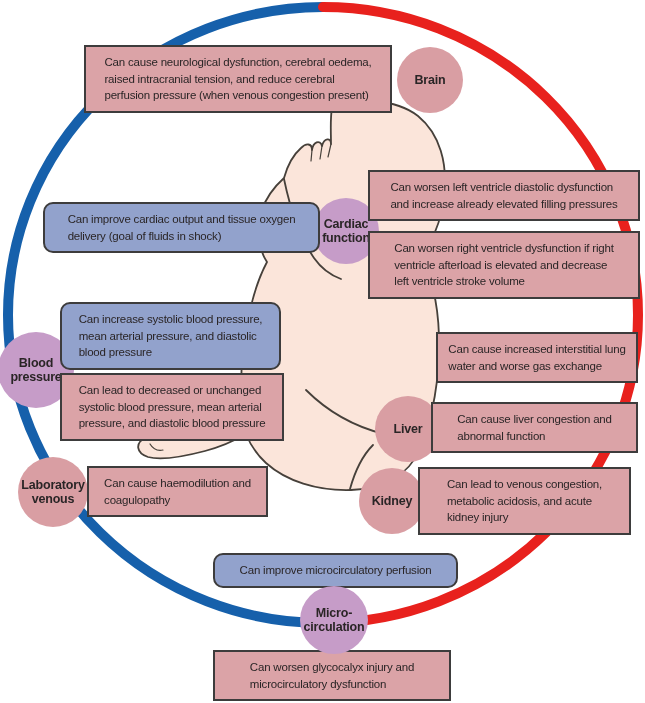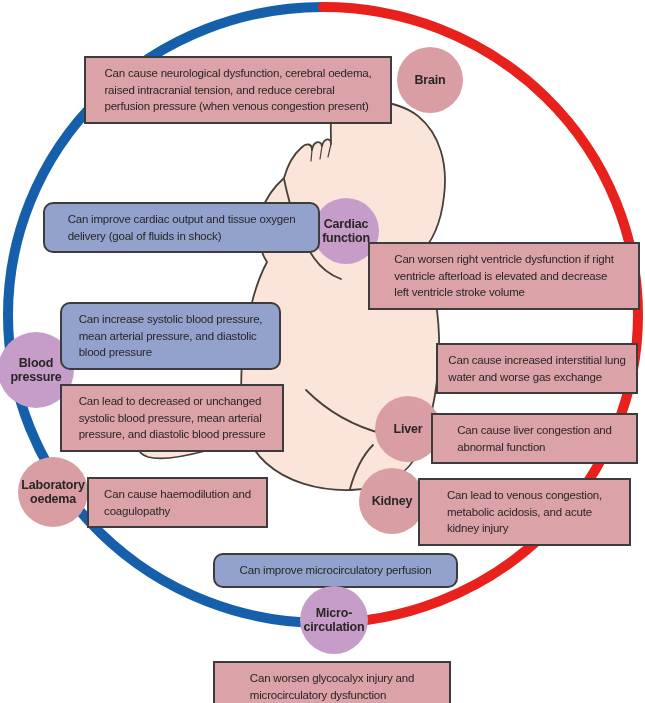--- a/index.html
+++ b/index.html
@@ -20,21 +20,21 @@
     padding:7px 10px;
     box-sizing:border-box;
   }
   .box .txt{
     white-space:pre;
     text-align:left;
     font-size:11.5px;
     letter-spacing:-0.2px;
     line-height:1.45;
   }
-  .box.negative{background:var(--negative-box);margin-top:11px;}
+  .box.negative{background:var(--negative-box);}
   .box.positive{background:var(--positive-box);border-radius:10px;}
   .circle{
     position:absolute;
     border-radius:50%;
     display:flex;align-items:center;justify-content:center;
     text-align:center;
     font-weight:bold;
     font-size:12.5px;
     letter-spacing:-0.2px;
     line-height:1.12;
@@ -94,20 +94,24 @@
     <div class="txt">Can cause neurological dysfunction, cerebral oedema,
 raised intracranial tension, and reduce cerebral
 perfusion pressure (when venous congestion present)</div>
   </div>
 
   <div class="box positive" style="left:43px;top:202px;width:277px;">
     <div class="txt">Can improve cardiac output and tissue oxygen
 delivery (goal of fluids in shock)</div>
   </div>
 
+  <div class="box negative" style="left:368px;top:170px;width:272px;">
+    <div class="txt">Can worsen left ventricle diastolic dysfunction
+and increase already elevated filling pressures</div>
+  </div>
 
   <div class="box negative" style="left:368px;top:231px;width:272px;">
     <div class="txt">Can worsen right ventricle dysfunction if right
 ventricle afterload is elevated and decrease
 left ventricle stroke volume</div>
   </div>
 
   <div class="box positive" style="left:60px;top:302px;width:221px;">
     <div class="txt">Can increase systolic blood pressure,
 mean arterial pressure, and diastolic
@@ -168,21 +172,21 @@
   <div class="circle pink" style="left:375px;top:396px;width:66px;height:66px;">
     <div class="lbl">Liver</div>
   </div>
 
   <div class="circle pink" style="left:359px;top:468px;width:66px;height:66px;">
     <div class="lbl">Kidney</div>
   </div>
 
   <div class="circle pink" style="left:18px;top:457px;width:70px;height:70px;">
     <div class="lbl">Laboratory
-oedema</div>
+venous</div>
   </div>
 
   <div class="circle purple above" style="left:300px;top:586px;width:68px;height:68px;">
     <div class="lbl">Micro-
 circulation</div>
   </div>
 
 </div>
 
 </body></html>

